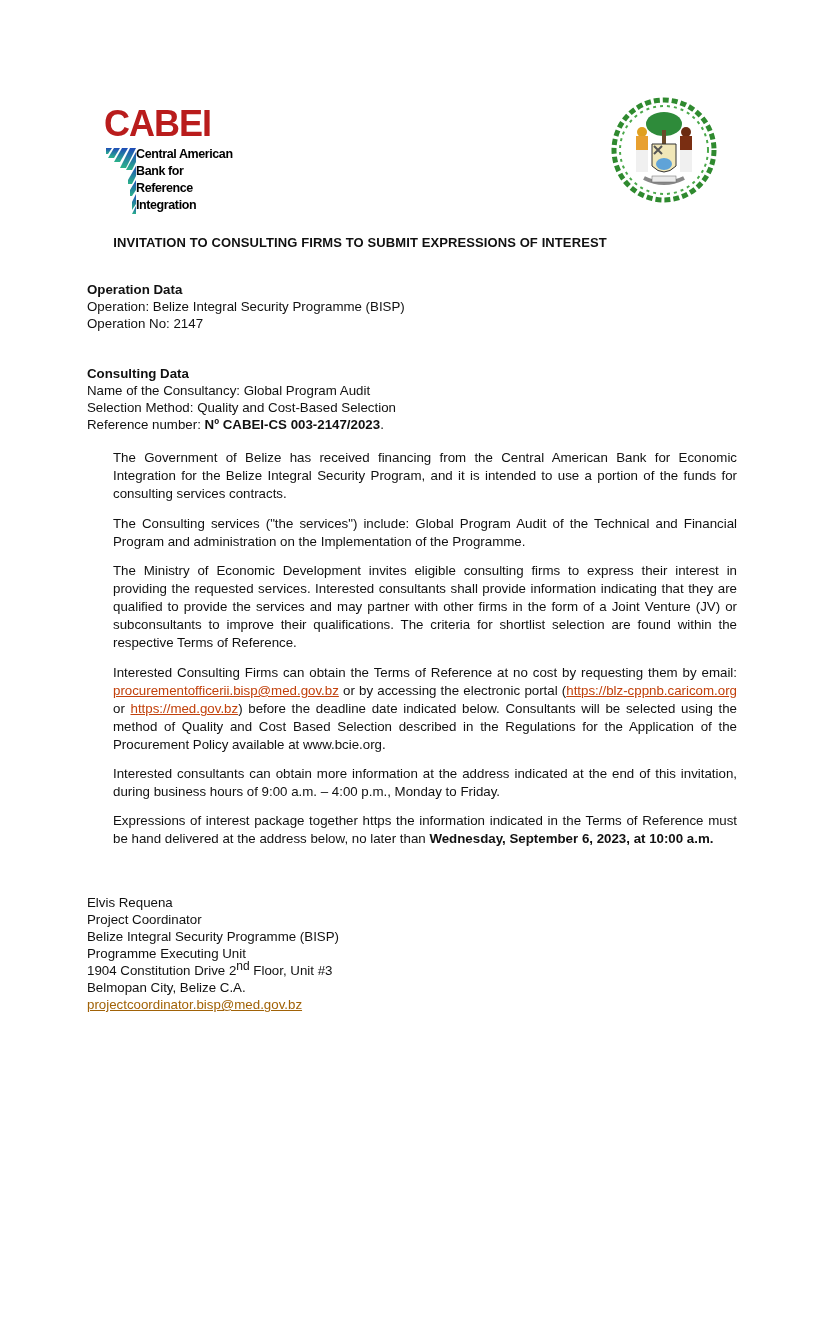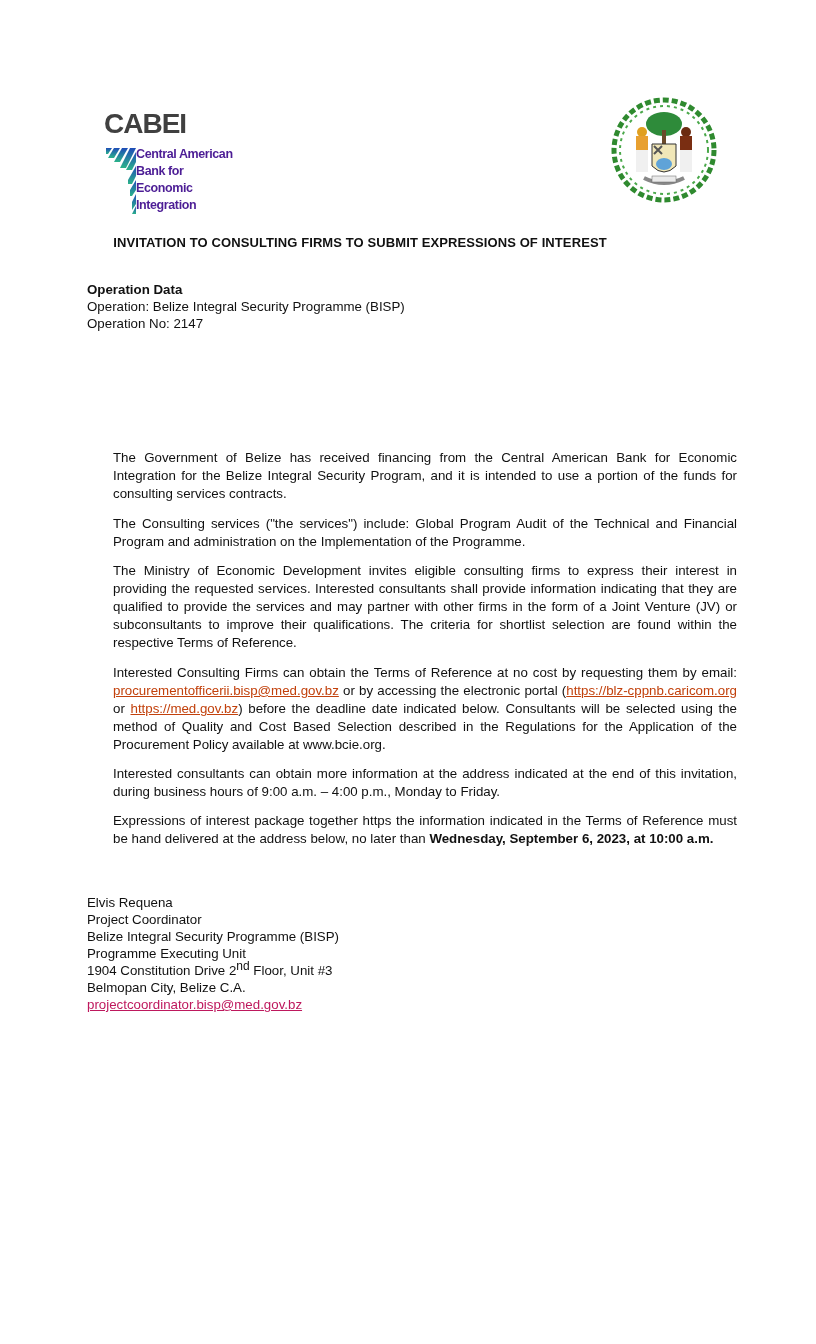--- a/index.html
+++ b/index.html
@@ -1,34 +1,34 @@
 <!DOCTYPE html>
 <html><head>
 <meta charset="utf-8">
 <style>
   html, body { margin: 0; padding: 0; background: #ffffff; }
   body { width: 816px; height: 1344px; position: relative; overflow: hidden;
          font-family: "Liberation Sans", sans-serif; color: #111; }
   .page { position: absolute; left: 0; top: 0; width: 816px; height: 1344px; }
   .logo-cabei { position: absolute; left: 104px; top: 104px; width: 160px; height: 112px; }
-  .cabei-word { position: absolute; left: 0; top: 0; font-weight: bold; font-size: 28px;
-                color: #404040; letter-spacing: -1px; line-height: 40px; }
+  .cabei-word { position: absolute; left: 0; top: 0; font-weight: bold; font-size: 36px;
+                color: #b91c1c; letter-spacing: -1px; line-height: 40px; }
   .cabei-stripes { position: absolute; left: 2px; top: 44px; width: 56px; height: 66px; }
   .cabei-sub { position: absolute; left: 32px; top: 42px; font-size: 12.5px; line-height: 17px;
-               color: #4c1d95; font-weight: bold; letter-spacing: -0.4px; }
+               color: #000000; font-weight: bold; letter-spacing: -0.4px; }
   .seal { position: absolute; left: 608px; top: 94px; width: 112px; height: 112px; }
   .title { position: absolute; left: 0; width: 720px; top: 235px; text-align: center;
            font-weight: bold; font-size: 13px; letter-spacing: 0.1px; }
   .block { position: absolute; left: 87px; width: 624px; font-size: 13.3px; line-height: 17px; }
   .block p { margin: 0; }
   .justify { text-align: justify; line-height: 18px; margin-left: 26px; }
   .justify p { margin: 0; text-align: justify; }
   b.h { font-weight: bold; }
   a.link { color: #c2410c; text-decoration: underline; }
-  a.link2 { color: #be185d; text-decoration: underline; }
+  a.link2 { color: #a16207; text-decoration: underline; }
   sup { font-size: 12px; line-height: 0; }
 </style>
 </head>
 <body>
 
 <div class="page">
 
   <div class="logo-cabei">
     <div class="cabei-word">CABEI</div>
     <svg class="cabei-stripes" viewBox="0 0 56 66">
@@ -46,21 +46,21 @@
         <polygon points="30,4 30,14 26,22 20,22"></polygon>
         <polygon points="30,18 30,28 26,36 22,36 22,32"></polygon>
         <polygon points="30,32 30,42 26,48 24,48 24,42"></polygon>
         <polygon points="30,46 30,56 26,62 26,54"></polygon>
         <polygon points="30,58 30,66 26,66"></polygon>
       </g>
     </svg>
     <div class="cabei-sub">
       <div>Central American</div>
       <div>Bank for</div>
-      <div>Economic</div>
+      <div>Reference</div>
       <div>Integration</div>
     </div>
   </div>
 
   <svg class="seal" viewBox="0 0 112 112">
     <circle cx="56" cy="56" r="50" fill="none" stroke="#2f8a2f" stroke-width="5" stroke-dasharray="6 3"></circle>
     <circle cx="56" cy="56" r="44" fill="none" stroke="#4aa84a" stroke-width="2" stroke-dasharray="3 4"></circle>
     <ellipse cx="56" cy="30" rx="18" ry="12" fill="#2e8b3a"></ellipse>
     <rect x="54" y="36" width="4" height="22" fill="#6b4a2a"></rect>
     <path d="M44 50 L68 50 L68 72 Q56 84 44 72 Z" fill="#f1e7b8" stroke="#333" stroke-width="1"></path>
@@ -77,20 +77,26 @@
   </svg>
 
   <div class="title">INVITATION TO CONSULTING FIRMS TO SUBMIT EXPRESSIONS OF INTEREST</div>
 
   <div class="block" style="top:281px;">
     <p><b class="h">Operation Data</b></p>
     <p>Operation: Belize Integral Security Programme (BISP)</p>
     <p>Operation No: 2147</p>
   </div>
 
+  <div class="block" style="top:365px;">
+    <p><b class="h">Consulting Data</b></p>
+    <p>Name of the Consultancy: Global Program Audit</p>
+    <p>Selection Method: Quality and Cost-Based Selection</p>
+    <p><span>Reference number: </span><b>Nº CABEI-CS 003-2147/2023</b><span>.</span></p>
+  </div>
 
   <div class="block justify" style="top:449px;">
     <p>The Government of Belize has received financing from the Central American Bank for Economic Integration for the Belize Integral Security Program, and it is intended to use a portion of the funds for consulting services contracts.</p>
   </div>
 
   <div class="block justify" style="top:515px;">
     <p>The Consulting services ("the services") include: Global Program Audit of the Technical and Financial Program and administration on the Implementation of the Programme.</p>
   </div>
 
   <div class="block justify" style="top:562px;">

